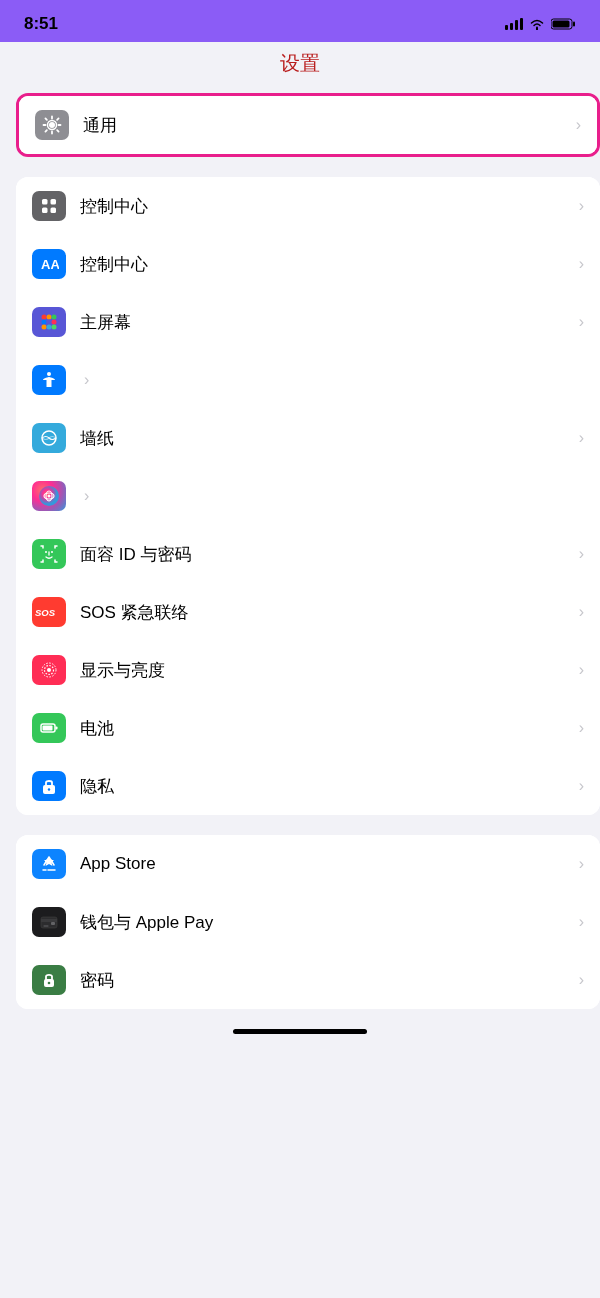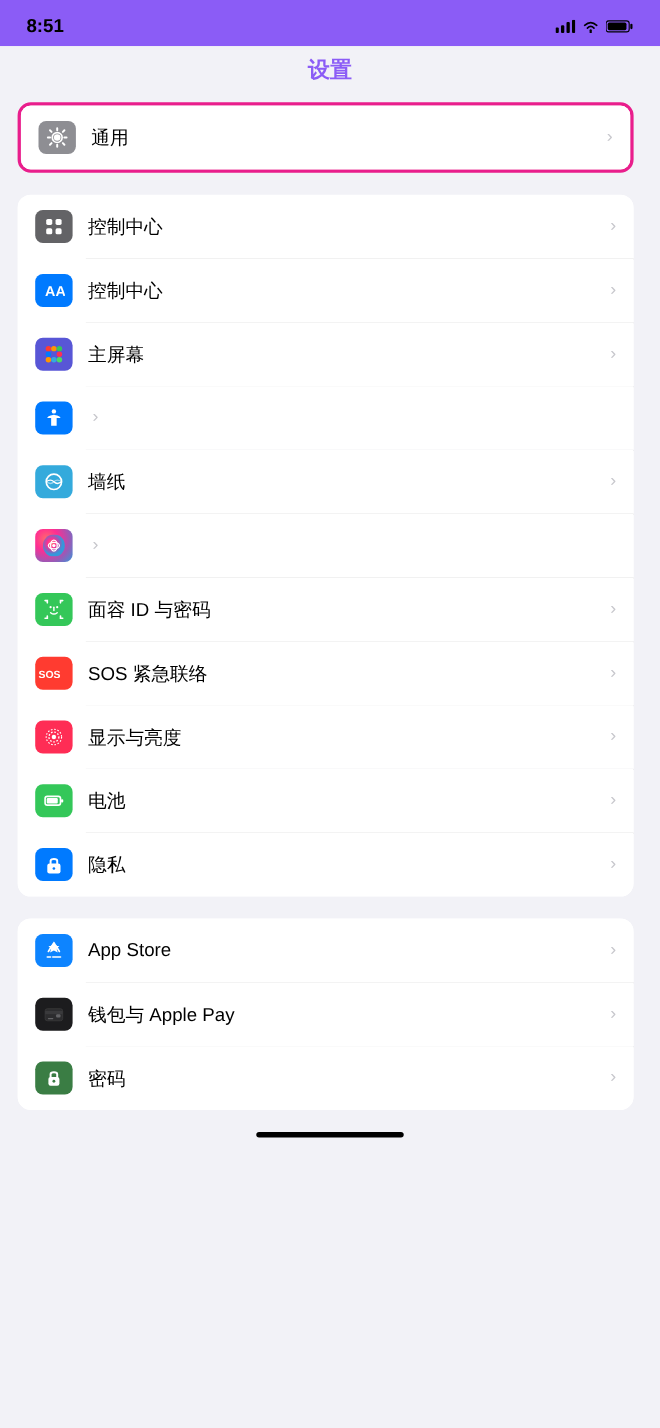--- a/index.html
+++ b/index.html
@@ -28,31 +28,31 @@
     .status-icons {
       display: flex;
       align-items: center;
       gap: 6px;
     }
 
     
     .page-title {
       text-align: center;
       font-size: 20px;
-      font-weight: 700;
-      color: #8b5cf6;
+      font-weight: 400;
+      color: #b91c1c;
       padding: 8px 0 16px 0;
       background: #f2f2f7;
     }
 
     
     .settings-group {
       background: #fff;
       border-radius: 12px;
-      margin: 0 24px 20px 16px;
+      margin: 0 0 20px 16px;
       overflow: hidden;
     }
 
     .settings-group.highlighted {
       border: 3px solid #e91e8c;
       border-radius: 12px;
     }
 
     .settings-item {
       display: flex;
@@ -253,21 +253,21 @@
         <circle cx="13" cy="8" r="1" fill="white"></circle>
         <path d="M7 13 Q10 15.5 13 13" stroke="white" stroke-width="1.3" fill="none" stroke-linecap="round"></path>
         <path d="M10 8 L10 11" stroke="white" stroke-width="1.3" stroke-linecap="round"></path>
       </svg>
     </div>
     <span class="item-label">面容 ID 与密码</span>
     <span class="item-chevron">›</span>
   </div>
 
   <div class="settings-item">
-    <div class="item-icon" style="background:#ff3b30;">
+    <div class="item-icon" style="background:#ff3b30;font-style:italic;">
       <svg width="30" height="20" viewBox="0 0 30 20">
         <text x="1" y="14" font-size="9.5" font-weight="800" fill="white" font-family="sans-serif">SOS</text>
       </svg>
     </div>
     <span class="item-label">SOS 紧急联络</span>
     <span class="item-chevron">›</span>
   </div>
 
   <div class="settings-item">
     <div class="item-icon" style="background:#ff2d55;">

